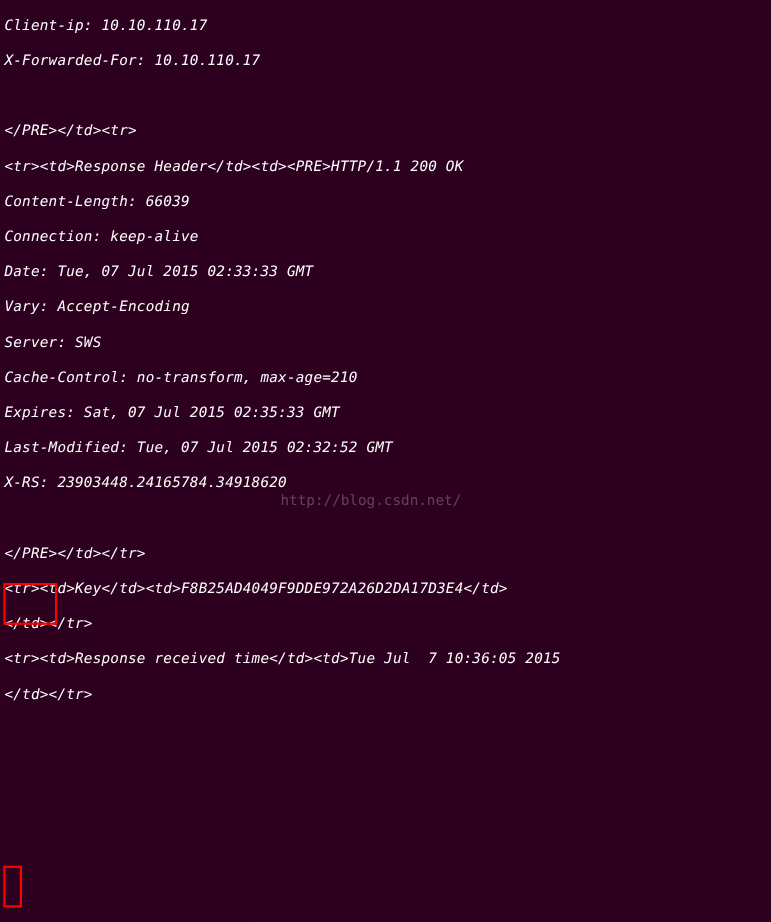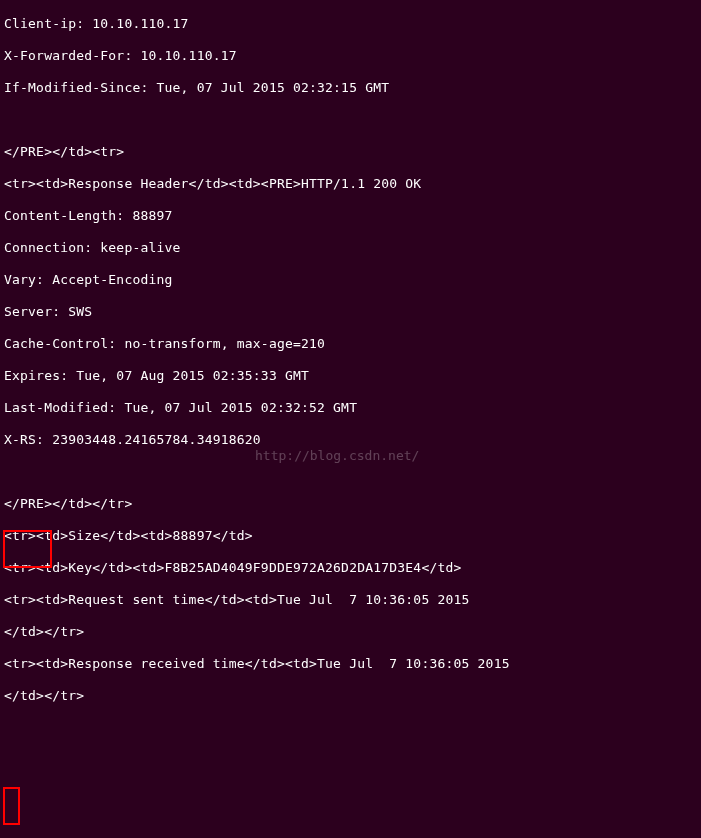--- a/index.html
+++ b/index.html
@@ -13,21 +13,21 @@
     height: 838px;
     overflow: hidden;
     position: relative;
   }
   .terminal {
     padding: 0 4px;
     white-space: pre;
     line-height: 16px;
     letter-spacing: 0.2px;
   }
-  .line { display: block; min-height: 16px; }
+  .line { display: block; min-height: 16px; font-style: italic; }
   .highlight-box {
     position: absolute;
     border: 2px solid #ff0000;
     background: rgba(255,255,255,0);
     pointer-events: none;
     z-index: 10;
   }
   .box1 { left: 3px; top: 530px; width: 45px; height: 34px; }
   .box2 { left: 3px; top: 787px; width: 13px; height: 34px; }
   .watermark {
@@ -39,37 +39,35 @@
     pointer-events: none;
     z-index: 5;
   }
 </style>
 </head>
 <body>
 
 <div class="terminal">
 <span class="line">Client-ip: 10.10.110.17</span>
 <span class="line">X-Forwarded-For: 10.10.110.17</span>
-<span class="line">If-Modified-Since: Tue, 07 Jul 2015 02:32:15 GMT</span>
 <span class="line"></span>
 <span class="line">&lt;/PRE&gt;&lt;/td&gt;&lt;tr&gt;</span>
 <span class="line">&lt;tr&gt;&lt;td&gt;Response Header&lt;/td&gt;&lt;td&gt;&lt;PRE&gt;HTTP/1.1 200 OK</span>
-<span class="line">Content-Length: 88897</span>
+<span class="line">Content-Length: 66039</span>
 <span class="line">Connection: keep-alive</span>
+<span class="line">Date: Tue, 07 Jul 2015 02:33:33 GMT</span>
 <span class="line">Vary: Accept-Encoding</span>
 <span class="line">Server: SWS</span>
 <span class="line">Cache-Control: no-transform, max-age=210</span>
-<span class="line">Expires: Tue, 07 Aug 2015 02:35:33 GMT</span>
+<span class="line">Expires: Sat, 07 Jul 2015 02:35:33 GMT</span>
 <span class="line">Last-Modified: Tue, 07 Jul 2015 02:32:52 GMT</span>
 <span class="line">X-RS: 23903448.24165784.34918620</span>
 <span class="line"></span>
 <span class="line">&lt;/PRE&gt;&lt;/td&gt;&lt;/tr&gt;</span>
-<span class="line">&lt;tr&gt;&lt;td&gt;Size&lt;/td&gt;&lt;td&gt;88897&lt;/td&gt;</span>
 <span class="line">&lt;tr&gt;&lt;td&gt;Key&lt;/td&gt;&lt;td&gt;F8B25AD4049F9DDE972A26D2DA17D3E4&lt;/td&gt;</span>
-<span class="line">&lt;tr&gt;&lt;td&gt;Request sent time&lt;/td&gt;&lt;td&gt;Tue Jul  7 10:36:05 2015</span>
 <span class="line">&lt;/td&gt;&lt;/tr&gt;</span>
 <span class="line">&lt;tr&gt;&lt;td&gt;Response received time&lt;/td&gt;&lt;td&gt;Tue Jul  7 10:36:05 2015</span>
 <span class="line">&lt;/td&gt;&lt;/tr&gt;</span>
 
 
 
 
 
 
 

